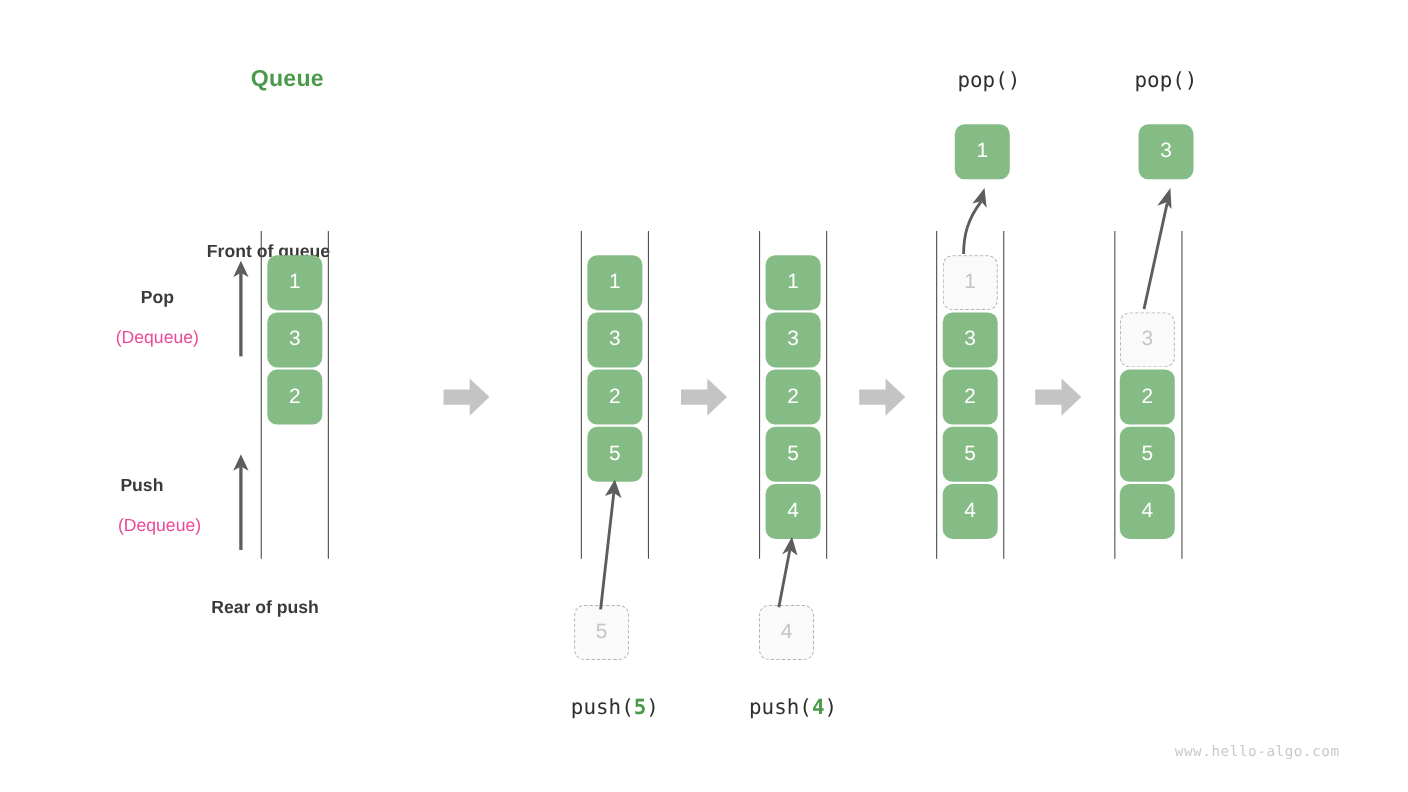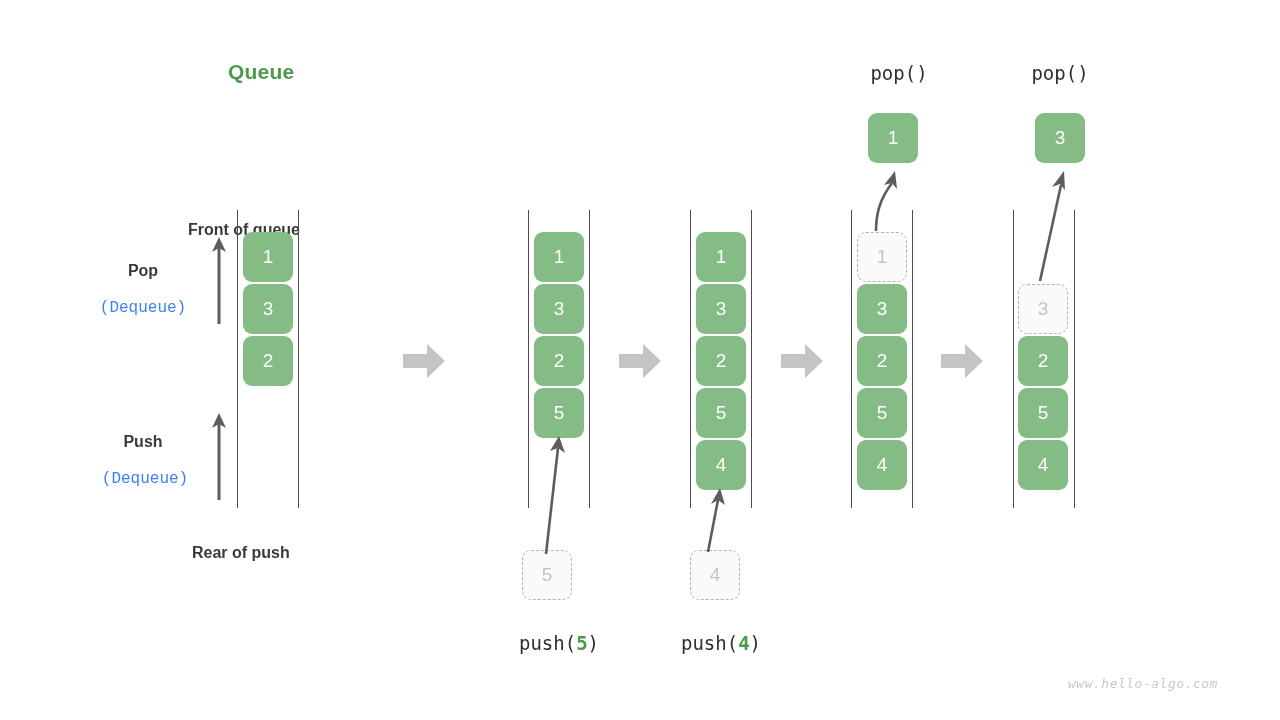--- a/index.html
+++ b/index.html
@@ -14,22 +14,22 @@
   .title{
     position:absolute;font-weight:bold;font-size:21px;letter-spacing:.2px;
     white-space:nowrap;
     text-align:right;
   }
   .lbl-bold{
     position:absolute;font-weight:bold;font-size:16px;color:#3a3a3a;
     white-space:nowrap;text-align:center;
   }
   .lbl-plain{
-    position:absolute;font-weight:normal;font-size:16px;color:#3b82f6;
-    white-space:nowrap;text-align:center;font-family:Liberation Mono, monospace;
+    position:absolute;font-weight:normal;font-size:16px;color:#ec4899;
+    white-space:nowrap;text-align:center;
   }
   .mono{
     position:absolute;font-family:"DejaVu Sans Mono","Liberation Mono",monospace;
     font-size:19px;color:#2f2f2f;white-space:nowrap;text-align:center;
   }
   .mono .arg{color:#4a9a4a;font-weight:bold;}
   .watermark{
     position:absolute;font-family:"DejaVu Sans Mono","Liberation Mono",monospace;
     font-size:13px;color:#c9c9c9;white-space:nowrap;letter-spacing:.5px;
   }
@@ -64,21 +64,21 @@
 
 <div id="stage">
 
   <div class="title" style="left:228px;top:60px;color:#4a9a4a;">Queue</div>
 
   <div class="lbl-bold" style="left:188px;top:179px;margin-top:42px;">Front of queue</div>
 
   <div class="lbl-bold" style="left:112px;top:262px;width:62px;">Pop</div>
   <div class="lbl-plain" style="left:83px;top:299px;width:120px;">(Dequeue)</div>
 
-  <div class="lbl-bold" style="left:110px;top:433px;width:66px;">Push</div>
+  <div class="lbl-bold" style="left:96px;top:433px;width:66px;">Push</div>
   <div class="lbl-plain" style="left:83px;top:470px;width:124px;">(Dequeue)</div>
 
   <div class="lbl-bold" style="left:192px;top:544px;">Rear of push</div>
 
   <div class="thin" style="left:206px;top:234px;">
     <svg width="26" height="92" viewBox="0 0 26 92">
       <line x1="13" y1="90" x2="13" y2="14" stroke="#5d5d5d" stroke-width="3"></line>
       <path d="M13 3 L20 18 L13 14 L6 18 Z" fill="#5d5d5d"></path>
     </svg>
   </div>
@@ -195,15 +195,15 @@
   <div class="cell" style="left:1018px;top:388px;">5</div>
   <div class="cell" style="left:1018px;top:440px;">4</div>
 
   <div class="thin" style="left:1027px;top:165px;">
     <svg width="58" height="118" viewBox="0 0 58 118">
       <line x1="13" y1="116" x2="34" y2="20" stroke="#5d5d5d" stroke-width="2.6"></line>
       <path d="M37 6 L38 25 L33 19 L25 22 Z" fill="#5d5d5d"></path>
     </svg>
   </div>
 
-  <div class="watermark" style="left:1068px;top:676px;font-style:italic;">www.hello-algo.com</div>
+  <div class="watermark" style="left:1068px;top:676px;">www.hello-algo.com</div>
 
 </div>
 
 </body></html>

